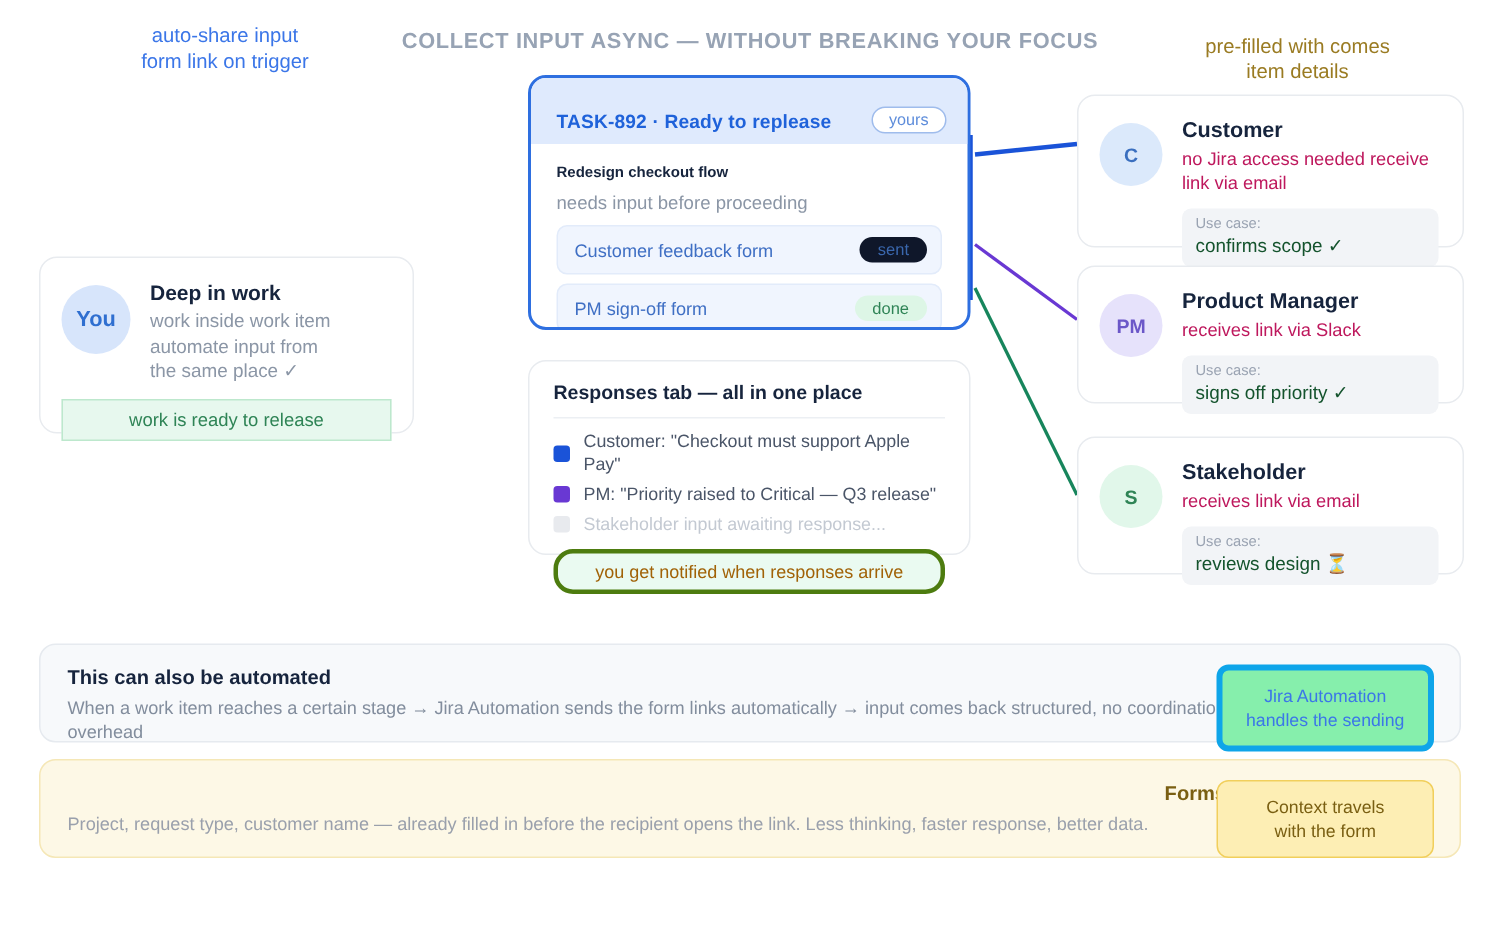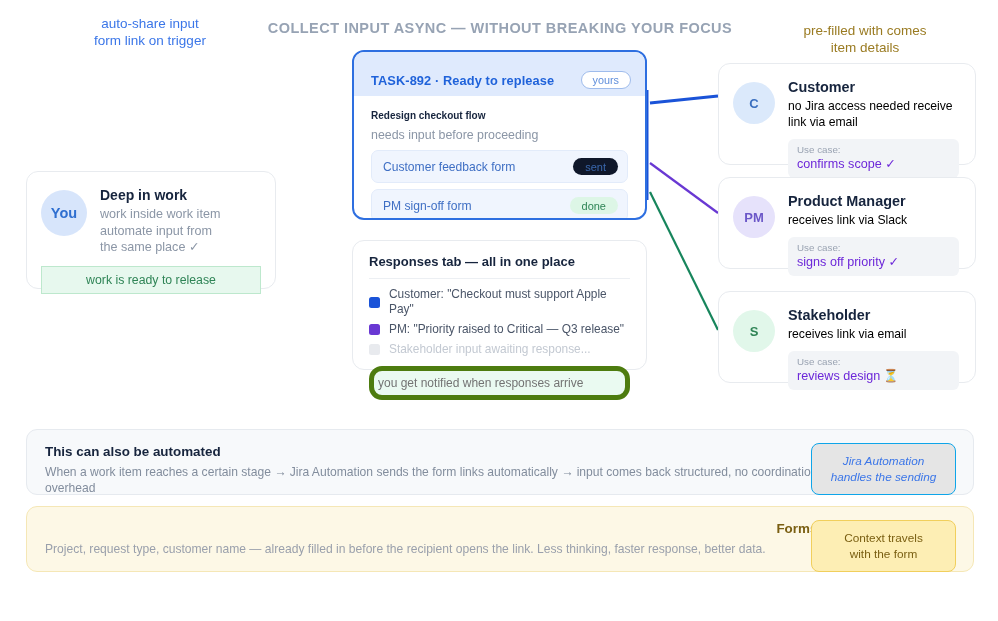--- a/index.html
+++ b/index.html
@@ -158,51 +158,52 @@
   }
   .resp-row {
     display: flex; align-items: center; gap: 9px; margin-bottom: 5px;
   }
   .resp-dot { width: 11px; height: 11px; border-radius: 2.5px; flex: 0 0 auto; }
   .resp-text { font-size: 11.9px; color: #4a5568; line-height: 15px; }
   .resp-muted .resp-text { color: #c3c9d2; }
   #responses-pill {
     margin-top: 9px;
     background: #eafaf1;
-    border: 5px solid #4d7c0f;
+    border: 3px solid #4d7c0f;
     border-radius: 13px;
-    color: #737373;
+    color: #a16207;
     font-size: 12px;
+    text-align: center;
     padding: 5px 4px;
   }
 
   
   .rcard {
     left: 718px; width: 258px;
     padding: 14px 16px 14px 14px;
     display: flex; gap: 13px; align-items: flex-start;
   }
   #rcard-0 { top: 63px;  height: 102px; }
   #rcard-1 { top: 177px; height: 92px; }
   #rcard-2 { top: 291px; height: 92px; }
   .rav { width: 42px; height: 42px; font-size: 13px; margin-top: 4px; }
   .rav-c  { background: #dbe9fb; color: #3a6fbf; }
   .rav-pm { background: #e6e2fb; color: #6b57c8; }
   .rav-s  { background: #e1f7ea; color: #2f8456; }
   .rbody { flex: 1 1 auto; min-width: 0; }
   .rtitle { font-size: 14.4px; font-weight: 700; color: #16243d; line-height: 18px; }
-  .rsub { font-size: 12.2px; color: #000000; line-height: 16px; margin-top: 2px; }
+  .rsub { font-size: 12.2px; color: #be185d; line-height: 16px; margin-top: 2px; }
   .usecase {
     margin-top: 9px;
     background: #f2f4f7;
     border-radius: 6px;
     padding: 5px 9px 6px 9px;
   }
   .usecase-label { font-size: 9.8px; color: #9aa3b2; line-height: 12px; }
-  .usecase-value { font-size: 12.6px; color: #6d28d9; line-height: 16px; }
+  .usecase-value { font-size: 12.6px; color: #14532d; line-height: 16px; }
 
   
   .banner {
     left: 26px; width: 948px;
     border-radius: 11px;
     box-sizing: border-box;
     padding: 13px 18px;
   }
   #banner-automated {
     top: 429px; height: 66px;
@@ -226,24 +227,23 @@
     width: 145px;
     border-radius: 8px;
     font-size: 11.8px;
     line-height: 16px;
     text-align: center;
     padding: 9px 6px;
     box-sizing: border-box;
   }
   #chip-automation {
     top: 13px;
-    background: #e5e5e5;
-    border: 1px solid #0ea5e9;
+    background: #86efac;
+    border: 4px solid #0ea5e9;
     color: #3b76e8;
-    font-style: italic;
   }
   #chip-context {
     top: 13px;
     background: #fdeeb4;
     border: 1px solid #f1cf5c;
     color: #7a5f12;
   }
 </style>
 </head>
 <body>

